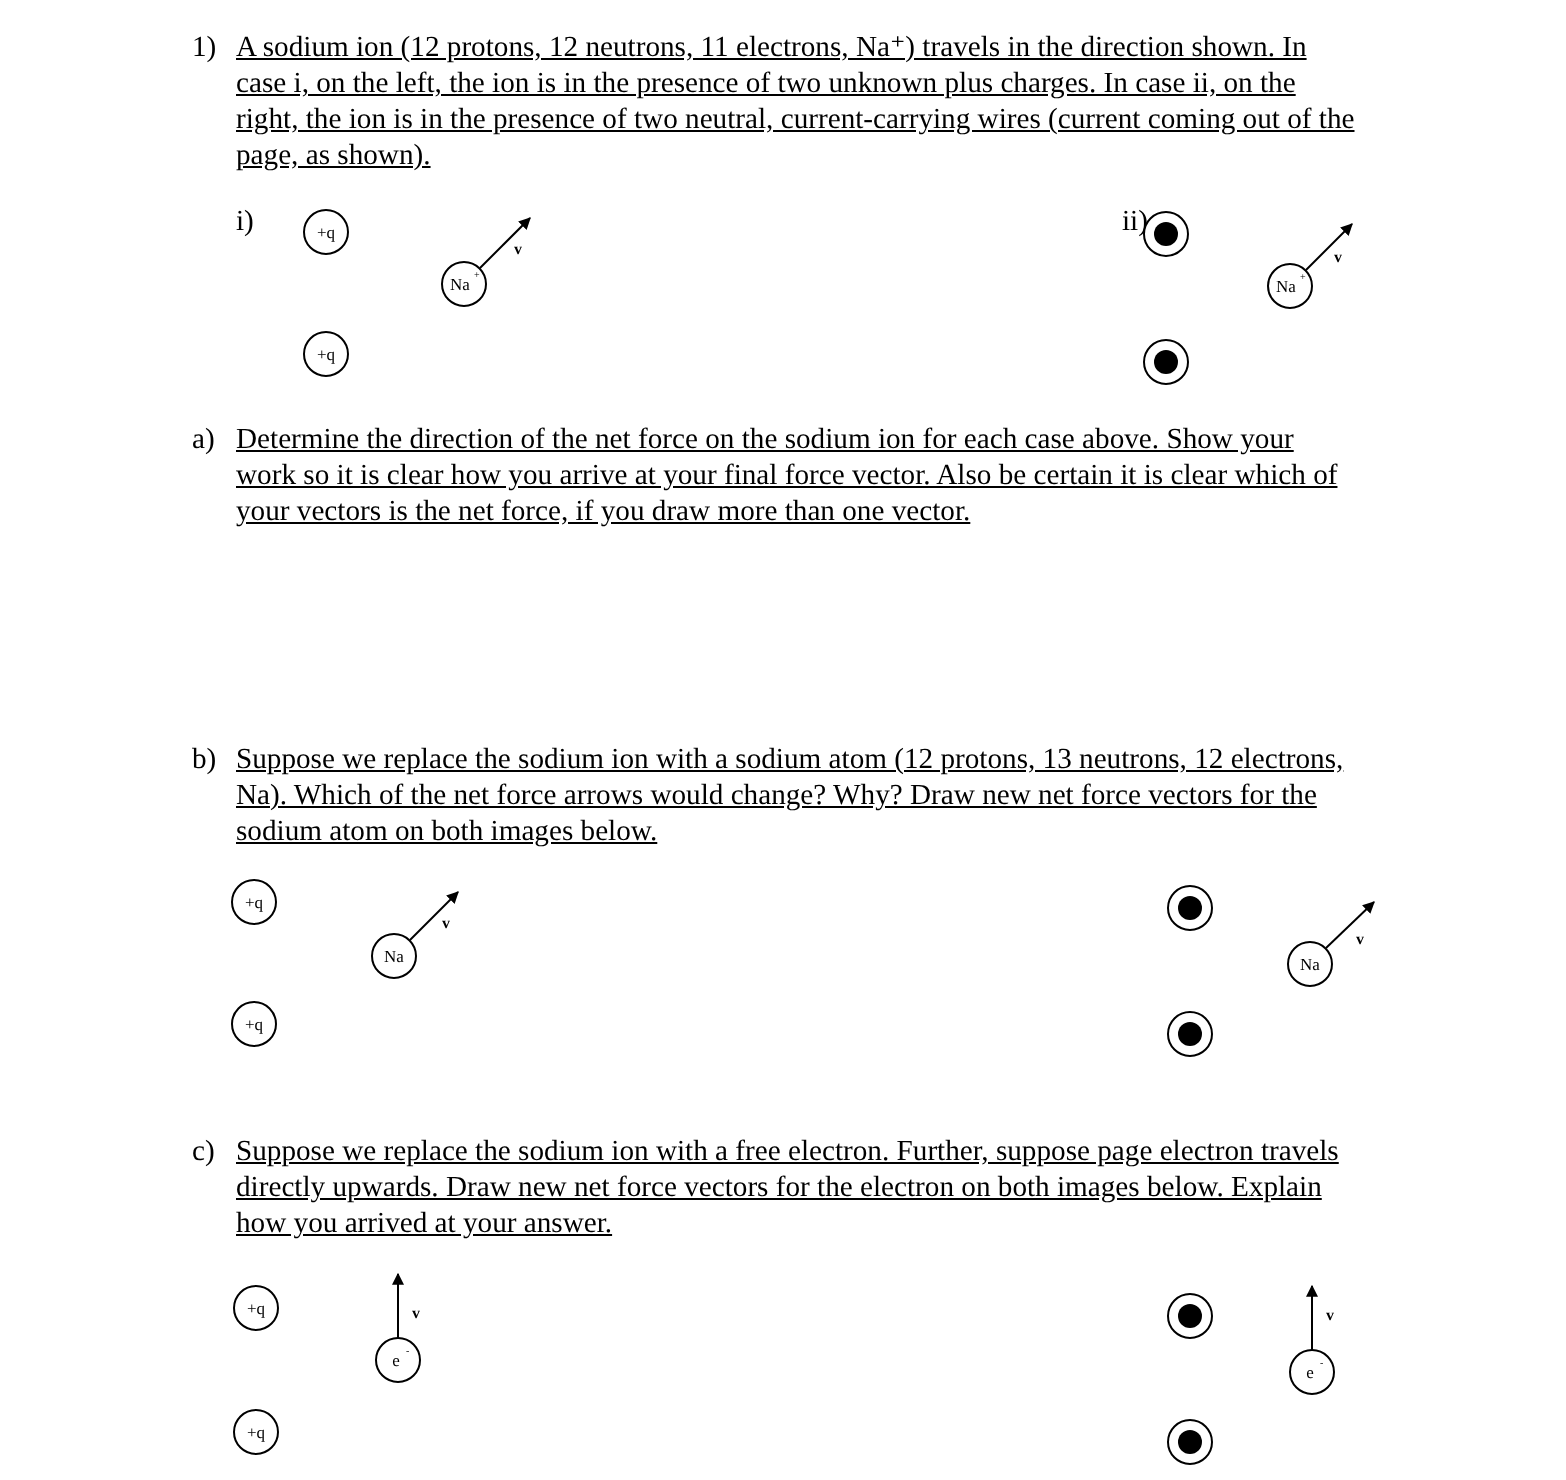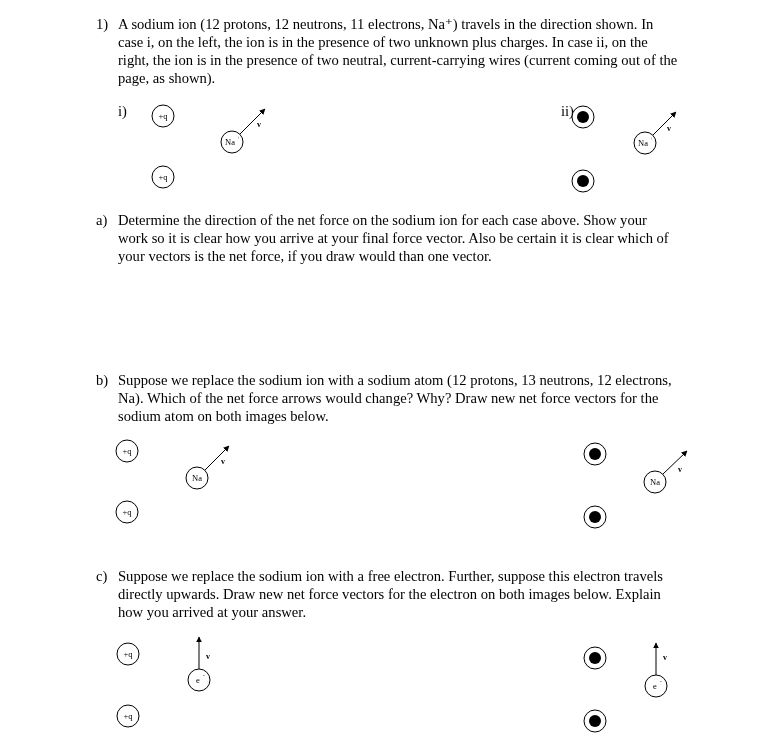--- a/index.html
+++ b/index.html
@@ -1,20 +1,20 @@
 <!DOCTYPE html>
 <html><head>
 <meta charset="utf-8">
 <style>
   html, body { margin: 0; padding: 0; background: #ffffff; }
   body { width: 783px; height: 740px; position: relative; overflow: hidden;
          font-family: "Liberation Serif", "DejaVu Serif", serif; color: #000; }
   .para { position: absolute; font-size: 14.6px; line-height: 18px; }
   .para .num { position: absolute; left: 0; top: 0; }
-  .para .body { position: absolute; left: 22px; top: 0; white-space: pre-line; }
+  .para .body { position: absolute; left: 22px; top: 0; white-space: pre-line; text-decoration: underline; }
   .lbl { position: absolute; font-size: 14.6px; }
   svg.fig { position: absolute; left: 0; top: 0; overflow: visible; }
   svg text { font-family: "Liberation Serif", "DejaVu Serif", serif; }
 </style>
 </head>
 <body>
 
 <div class="para" style="left:96px; top:15px; width:640px;">
   <span class="num">1)</span>
   <span class="body">A sodium ion (12 protons, 12 neutrons, 11 electrons, Na⁺) travels in the direction shown.  In
@@ -23,33 +23,33 @@
 page, as shown).</span>
 </div>
 
 <div class="lbl" style="left:118px; top:103px;">i)</div>
 <div class="lbl" style="left:561px; top:103px;">ii)</div>
 
 <div class="para" style="left:96px; top:211px; width:640px;">
   <span class="num">a)</span>
   <span class="body">Determine the direction of the net force on the sodium ion for each case above.  Show your
 work so it is clear how you arrive at your final force vector.  Also be certain it is clear which of
-your vectors is the net force, if you draw would than one vector.</span>
+your vectors is the net force, if you draw more than one vector.</span>
 </div>
 
 <div class="para" style="left:96px; top:371px; width:640px;">
   <span class="num">b)</span>
   <span class="body">Suppose we replace the sodium ion with a sodium atom (12 protons, 13 neutrons, 12 electrons,
 Na).  Which of the net force arrows would change?  Why?  Draw new net force vectors for the
 sodium atom on both images below.</span>
 </div>
 
 <div class="para" style="left:96px; top:567px; width:640px;">
   <span class="num">c)</span>
-  <span class="body">Suppose we replace the sodium ion with a free electron.  Further, suppose this electron travels
+  <span class="body">Suppose we replace the sodium ion with a free electron.  Further, suppose page electron travels
 directly upwards. Draw new net force vectors for the electron on both images below.  Explain
 how you arrived at your answer.</span>
 </div>
 
 <svg class="fig" width="783" height="740">
   <defs>
     <marker id="ah" viewBox="0 0 10 10" refX="9" refY="5" markerWidth="6" markerHeight="6" orient="auto">
       <path d="M0,0 L10,5 L0,10 z" fill="#000"></path>
     </marker>
   </defs>

